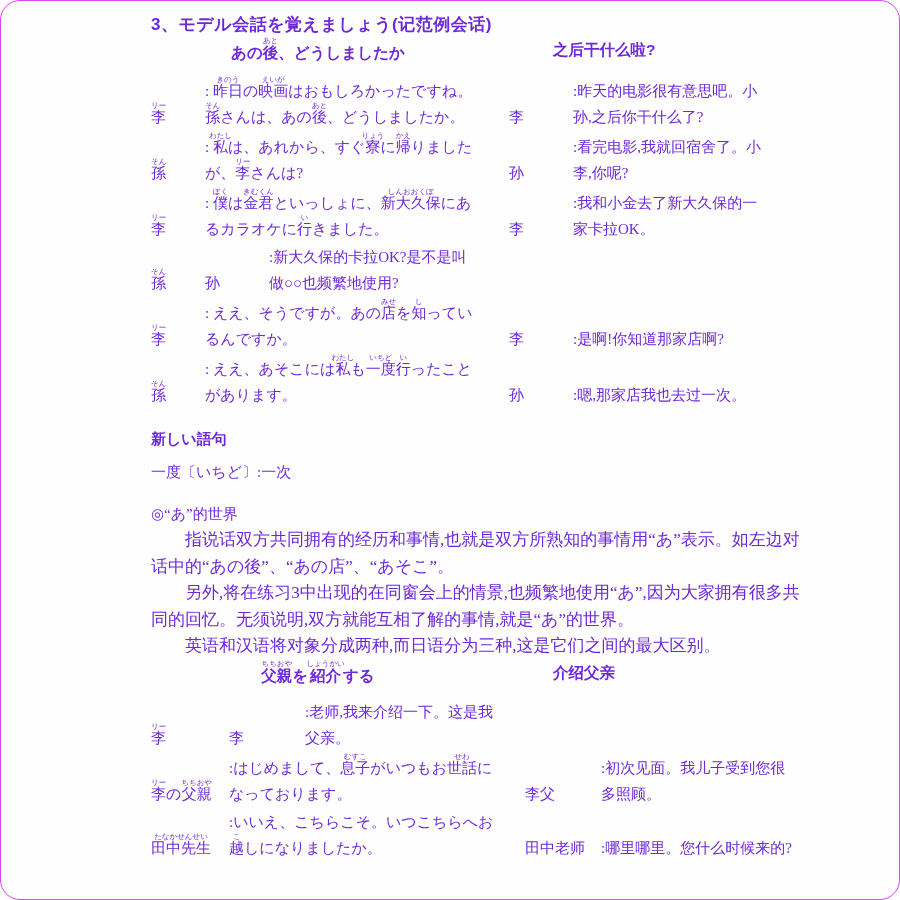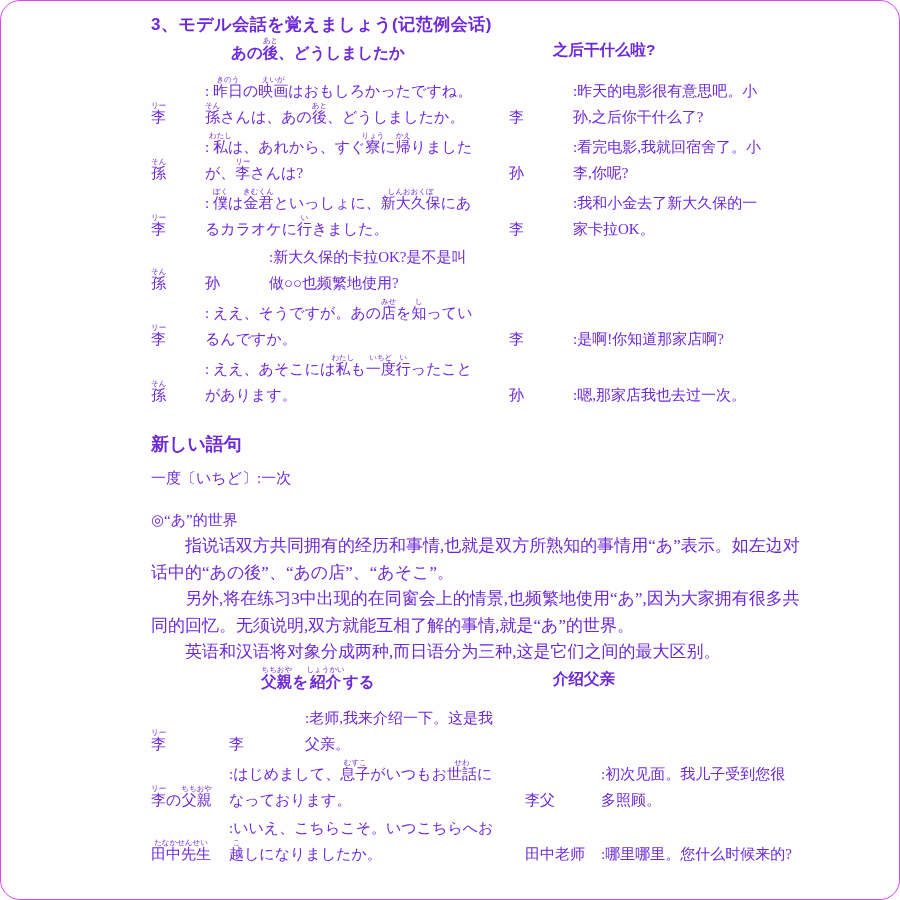--- a/index.html
+++ b/index.html
@@ -65,23 +65,23 @@
   rt {
     font-size: 7.5px;
     font-weight: normal;
     letter-spacing: 0;
     line-height: 1;
   }
 
   .vocab-heading {
     font-family: "Liberation Sans", "DejaVu Sans", sans-serif;
     font-weight: bold;
-    font-size: 18px;
+    font-size: 15px;
     line-height: 21px;
-    margin-top: 26px;
+    margin-top: 20px;
   }
   .vocab-entry {
     font-size: 15px;
     line-height: 26px;
     margin-top: 10px;
   }
   .a-heading {
     font-size: 15px;
     line-height: 26px;
     margin-top: 16px;

